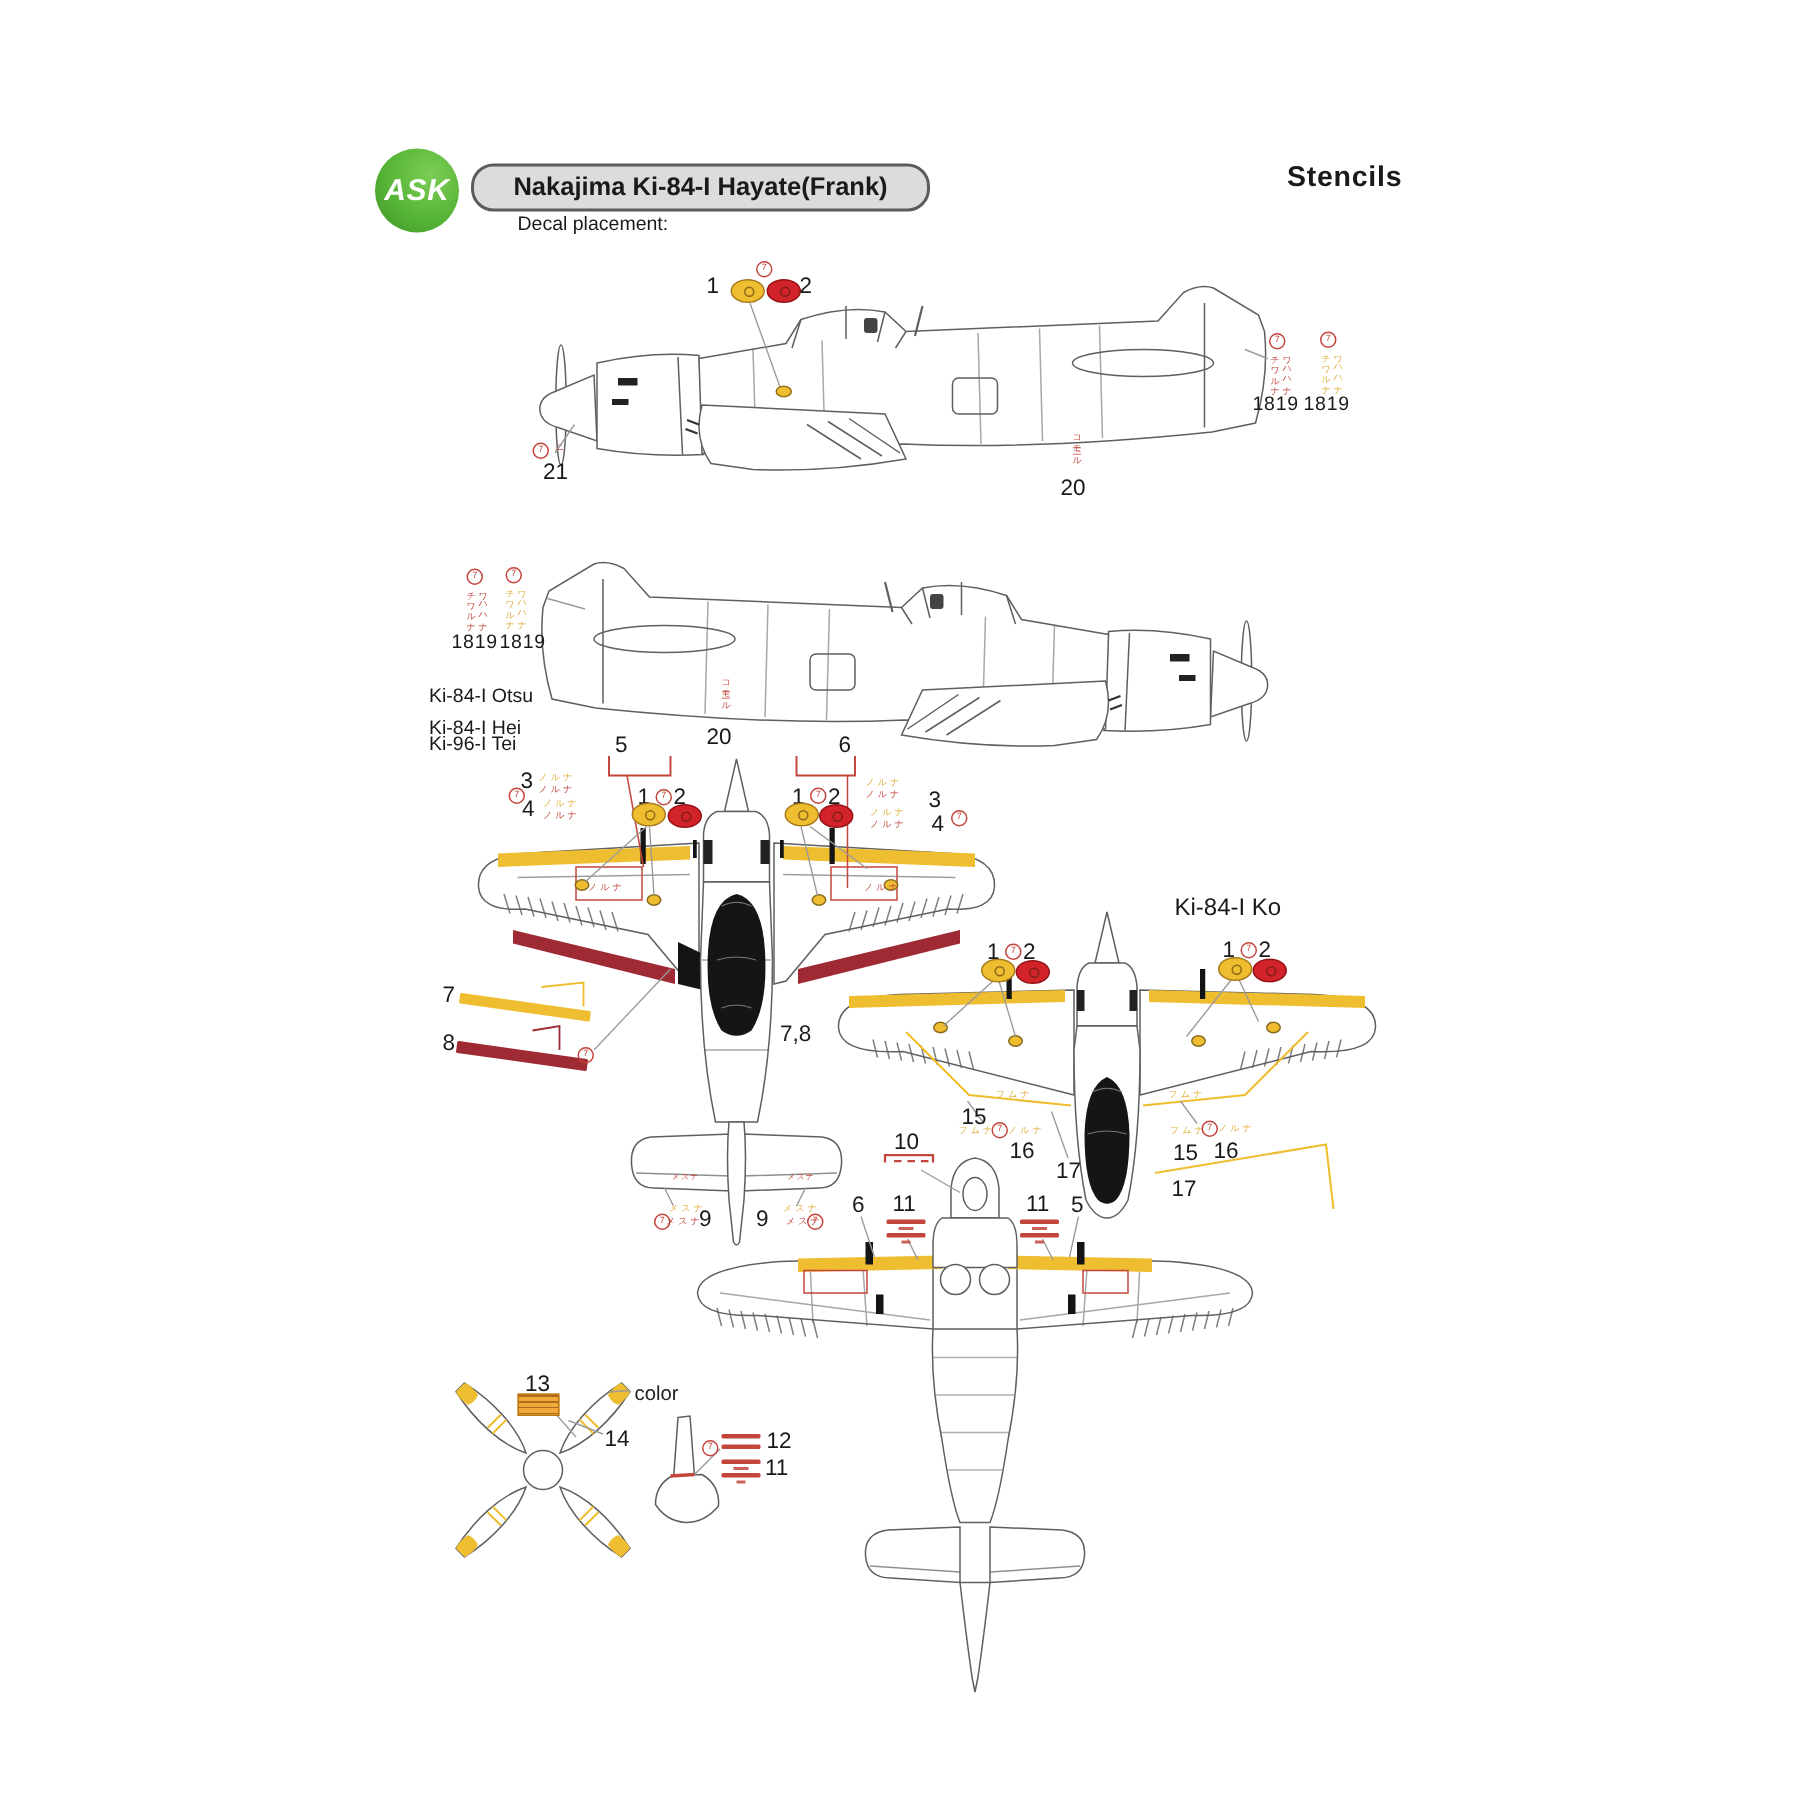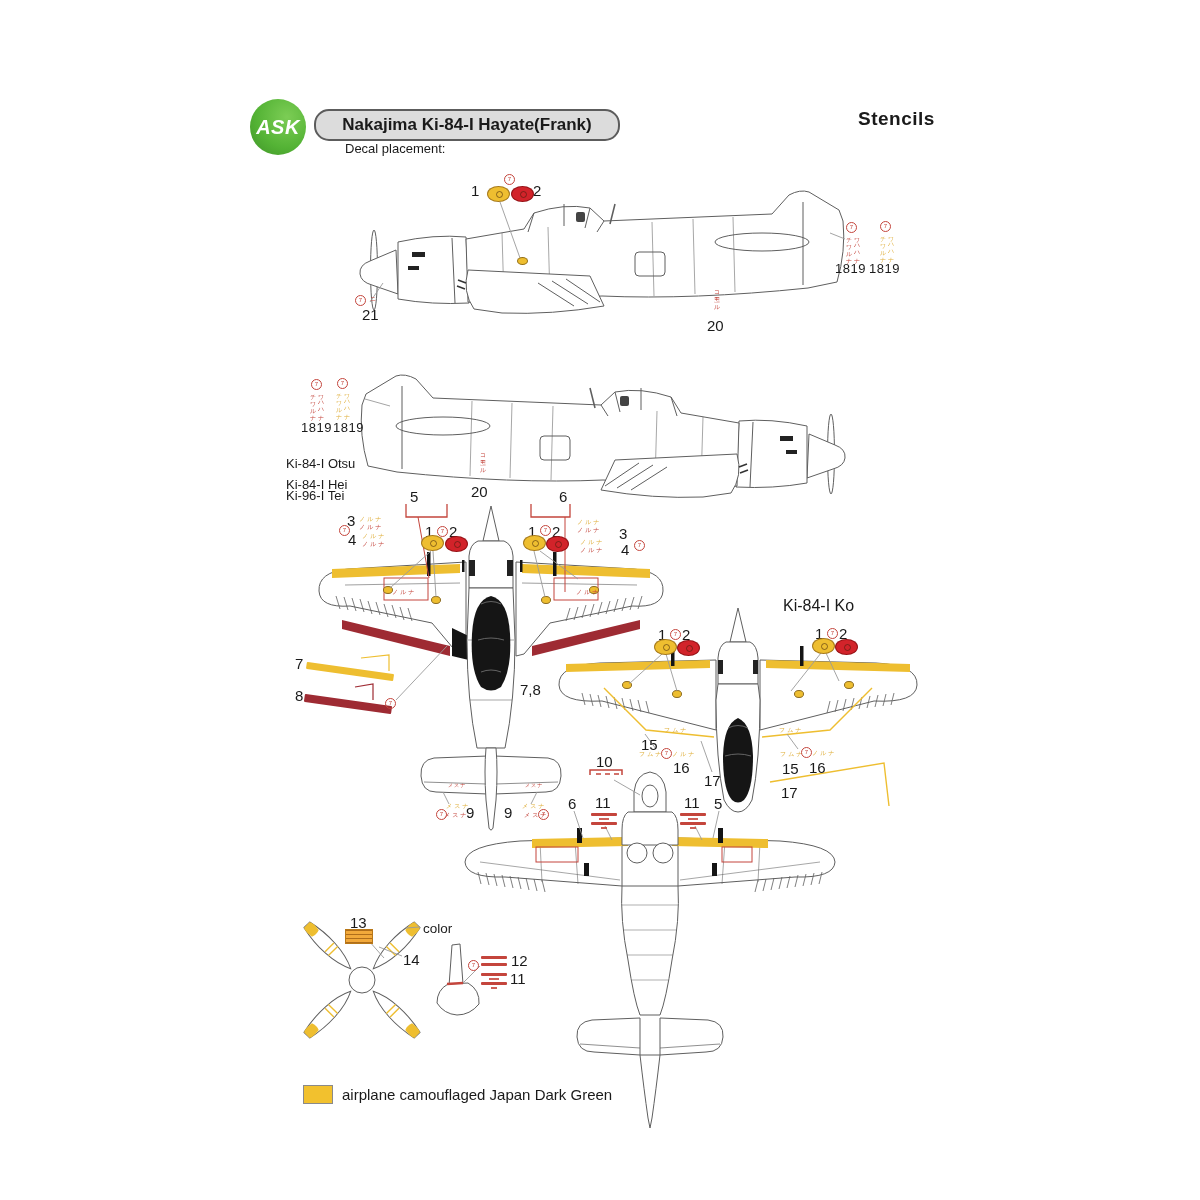--- a/index.html
+++ b/index.html
@@ -405,18 +405,14 @@
   </div>
   <span class="lbl" style="left:511px;top:953px">12</span>
   <div class="bars" style="left:481px;top:973px">
     <div class="b"></div>
       <div class="t"></div>
       <div class="b" style="margin-top:2px"></div>
       <div class="t2"></div>
   </div>
   <span class="lbl" style="left:510px;top:971px">11</span>
 
-  <div class="legend-row" style="left:303px;top:1085px">
-    <div class="sw" style="background: rgb(242, 193, 46);"></div>
-    <span class="legend-lbl">airplane camouflaged Japan Dark Green</span>
-  </div>
 
 </div>
 
 </body></html>

